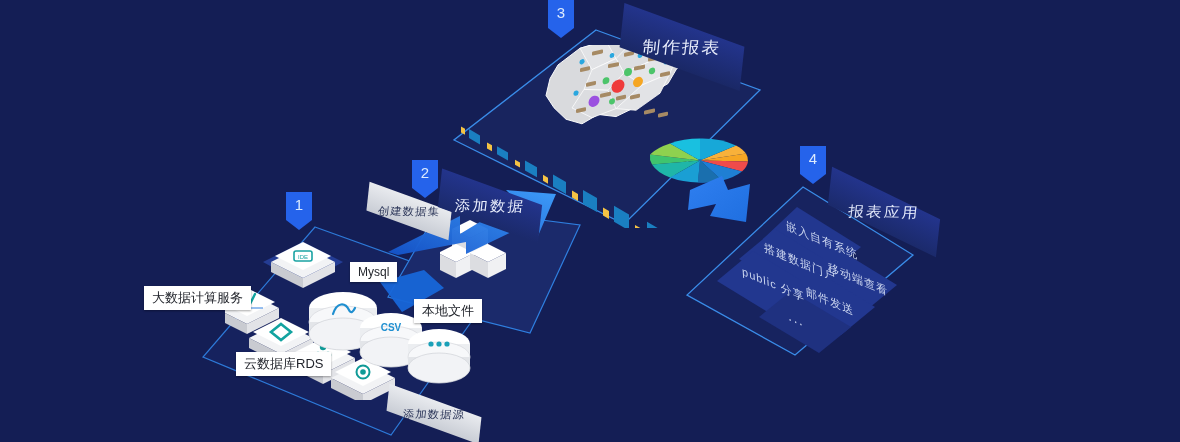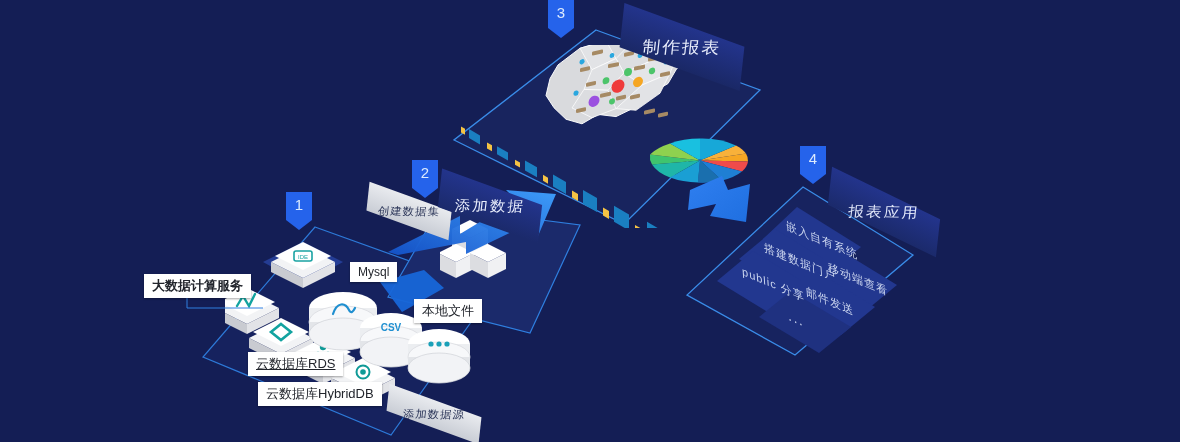--- a/index.html
+++ b/index.html
@@ -318,19 +318,18 @@
   <div class="pennant abs" style="left:412px;top:160px;">
     <span>2</span>
   </div>
   <div class="pennant abs" style="left:548px;top:0px;">
     <span>3</span>
   </div>
   <div class="pennant abs" style="left:800px;top:146px;">
     <span>4</span>
   </div>
 
-  <div class="chip" style="left:144px;top:274px;font-weight:bold;">大数据计算服务</div>
-  <div class="chip" style="left:248px;top:352px;text-decoration:underline;">云数据库RDS</div>
-  <div class="chip" style="left:258px;top:382px;">云数据库HybridDB</div>
+  <div class="chip" style="left:144px;top:286px;">大数据计算服务</div>
+  <div class="chip" style="left:236px;top:352px;">云数据库RDS</div>
   <div class="chip" style="left:350px;top:262px;font-size:12px;">Mysql</div>
   <div class="chip" style="left:398px;top:299px;margin-left:16px;">本地文件</div>
 
 </div>
 
 </body></html>

